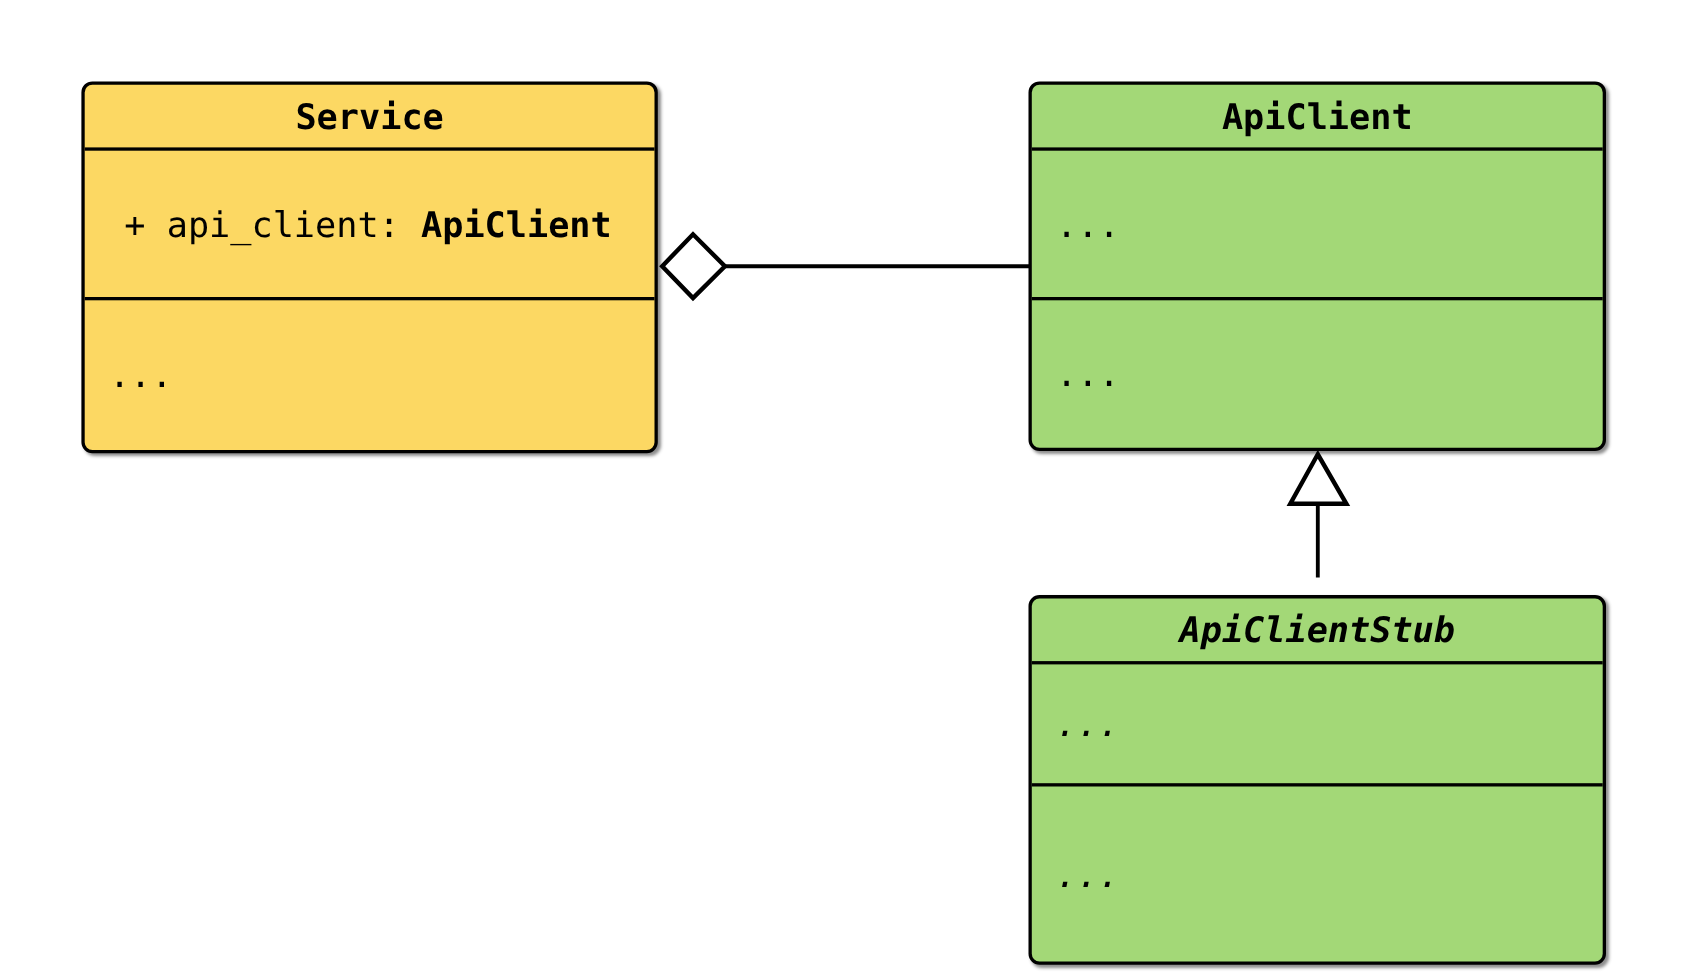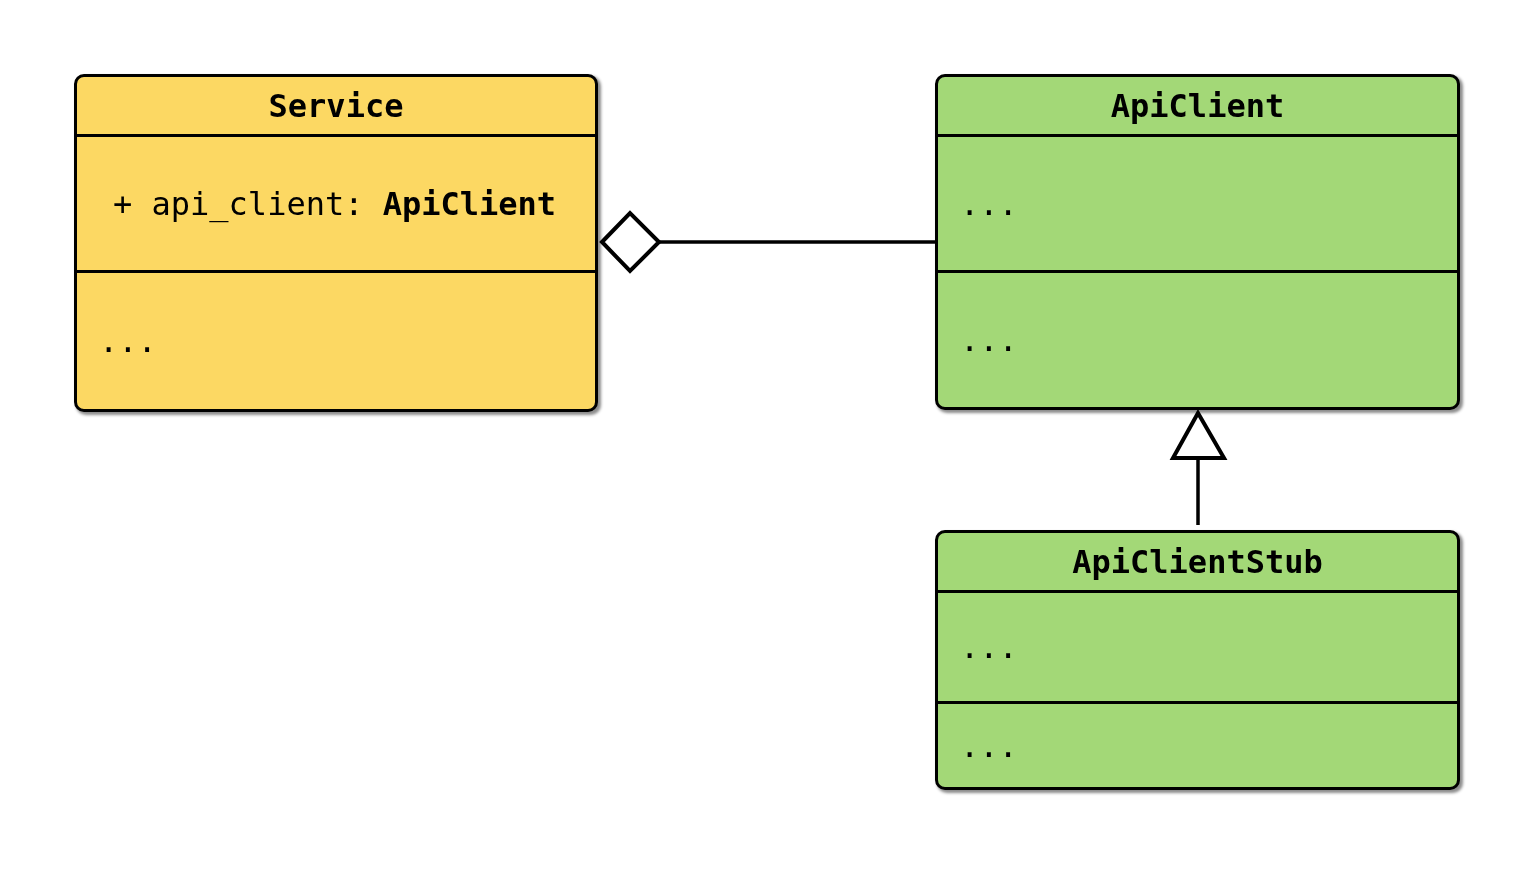--- a/index.html
+++ b/index.html
@@ -53,21 +53,21 @@
   #class-service .sec-attrs    { height: 136px; padding-left: 36px; }
   #class-service .sec-methods  { flex: 1; }
 
   
   #class-apiclient { left: 935px; top: 74px;  width: 525px; height: 336px; }
   #class-apiclient .uml-title   { height: 60px; }
   #class-apiclient .sec-attrs   { height: 136px; }
   #class-apiclient .sec-methods { flex: 1; }
 
   
-  #class-apiclientstub { left: 935px; top: 530px; width: 525px; height: 260px; }
+  #class-apiclientstub { left: 935px; top: 541px; width: 525px; height: 336px; font-style: italic; }
   #class-apiclientstub .uml-title   { height: 60px; }
   #class-apiclientstub .sec-attrs   { height: 111px; }
   #class-apiclientstub .sec-methods { flex: 1; }
 
   svg.connectors {
     position: absolute;
     left: 0;
     top: 0;
     pointer-events: none;
   }

